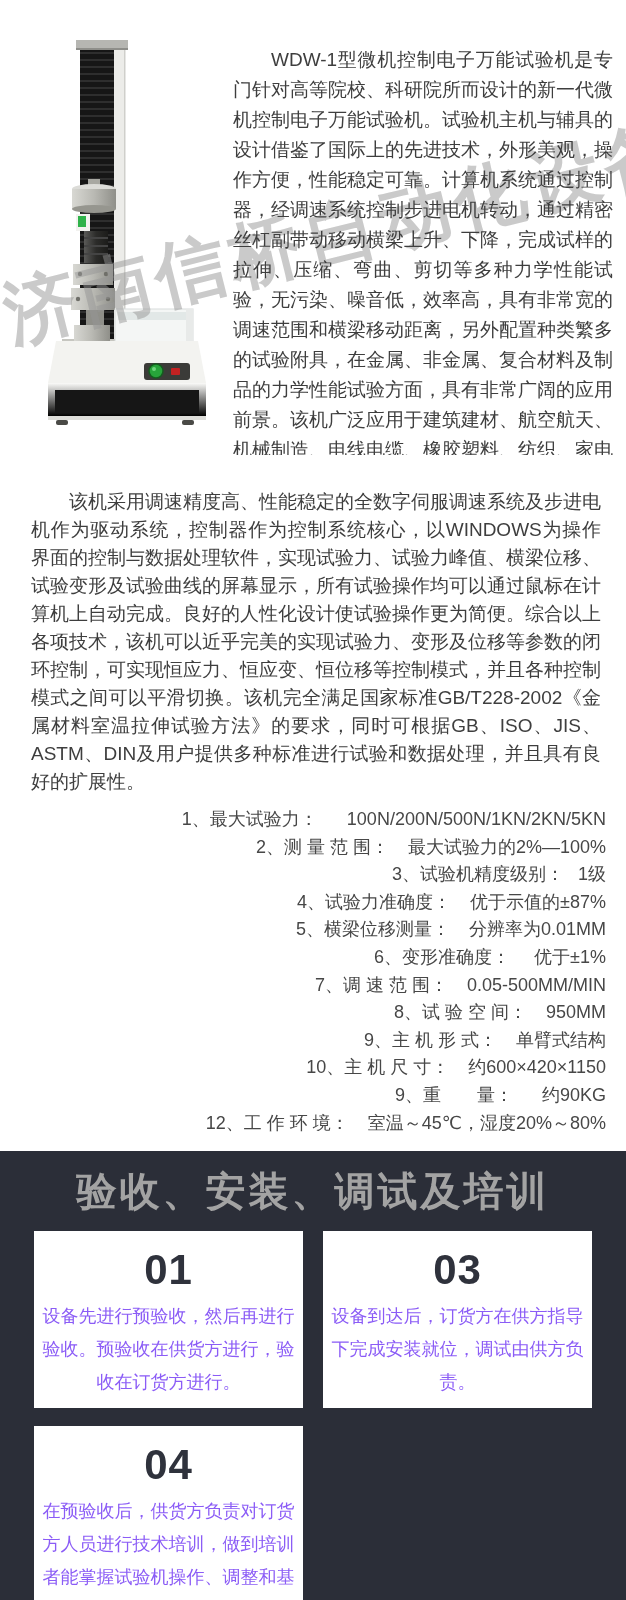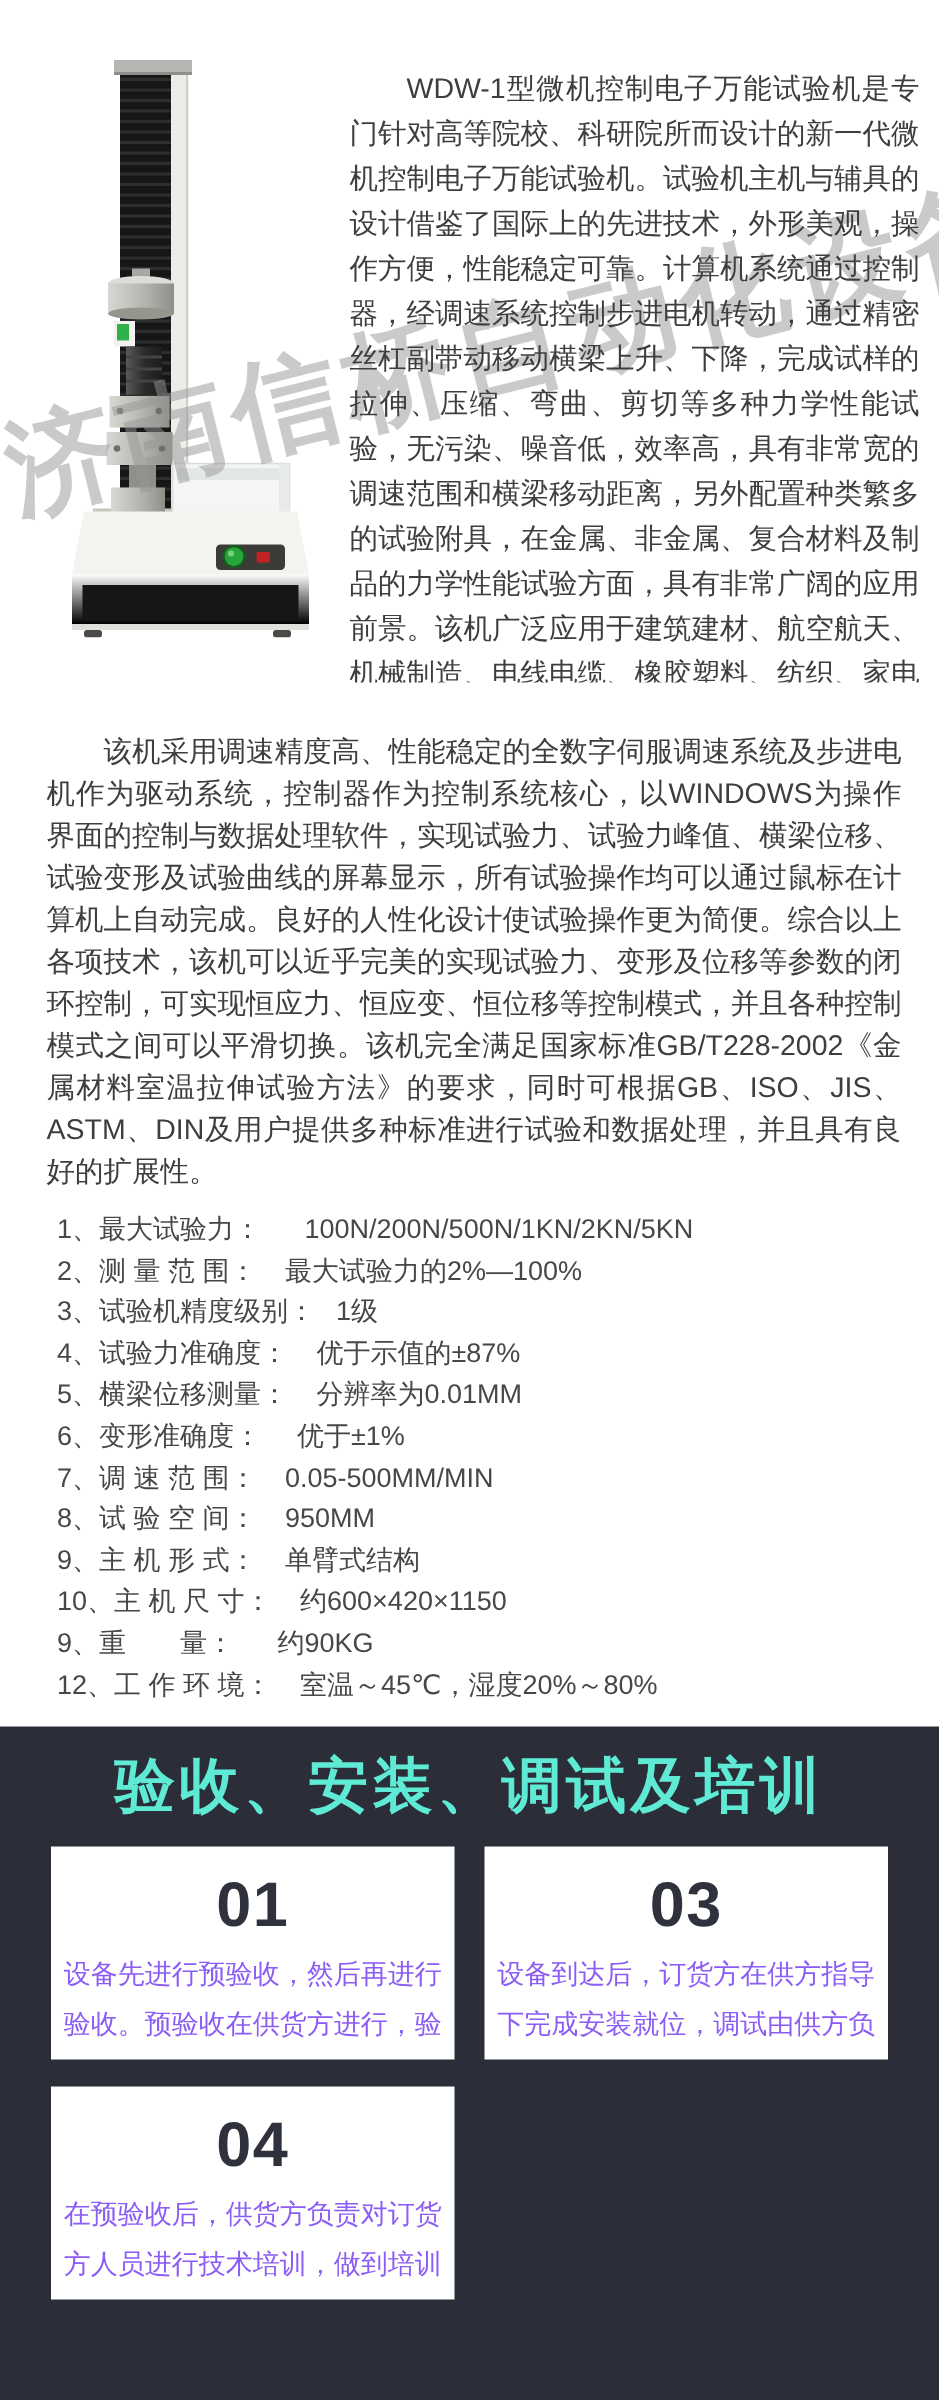--- a/index.html
+++ b/index.html
@@ -24,38 +24,38 @@
     text-align:justify;text-indent:2em;
   }
   
   .desc{
     margin:33px 25px 0 31px;
     font-size:19px;line-height:28px;color:#3e3e3e;
     text-align:justify;text-indent:2em;
   }
   
   .specs{list-style:none;margin:10px 20px 0 38px;padding:0;}
-  .specs li{line-height:27.6px;font-size:18px;color:#474747;white-space:nowrap;}
+  .specs li{line-height:27.6px;font-size:18px;color:#474747;white-space:nowrap;text-align:right;}
   .specs .sl{white-space:pre;}
   .specs .sv{white-space:pre;margin-left:14px;}
   
   .service{
     margin-top:14px;height:516px;background:#2b2e38;
     padding-top:18px;box-sizing:border-box;
   }
   .service-title{
-    text-align:center;color:#5eead4;font-size:40px;line-height:44px;
+    text-align:center;color:#a3a3a3;font-size:40px;line-height:44px;
     font-weight:bold;letter-spacing:3px;margin:0;
   }
   .cards{
     display:grid;grid-template-columns:1fr 1fr;
     gap:18px 20px;padding:0 34px;margin-top:18px;
   }
   .card{
-    background:#ffffff;height:142px;box-sizing:border-box;
+    background:#ffffff;height:177px;box-sizing:border-box;
     padding:18px 8px 0 8px;text-align:center;overflow:hidden;
   }
   .card .num{
     font-size:42px;line-height:42px;font-weight:bold;color:#2f323c;
     letter-spacing:1px;
   }
   .card .txt{
     margin-top:9px;font-size:18px;line-height:33px;color:#8b5cf6;
     text-align:center;
   }

